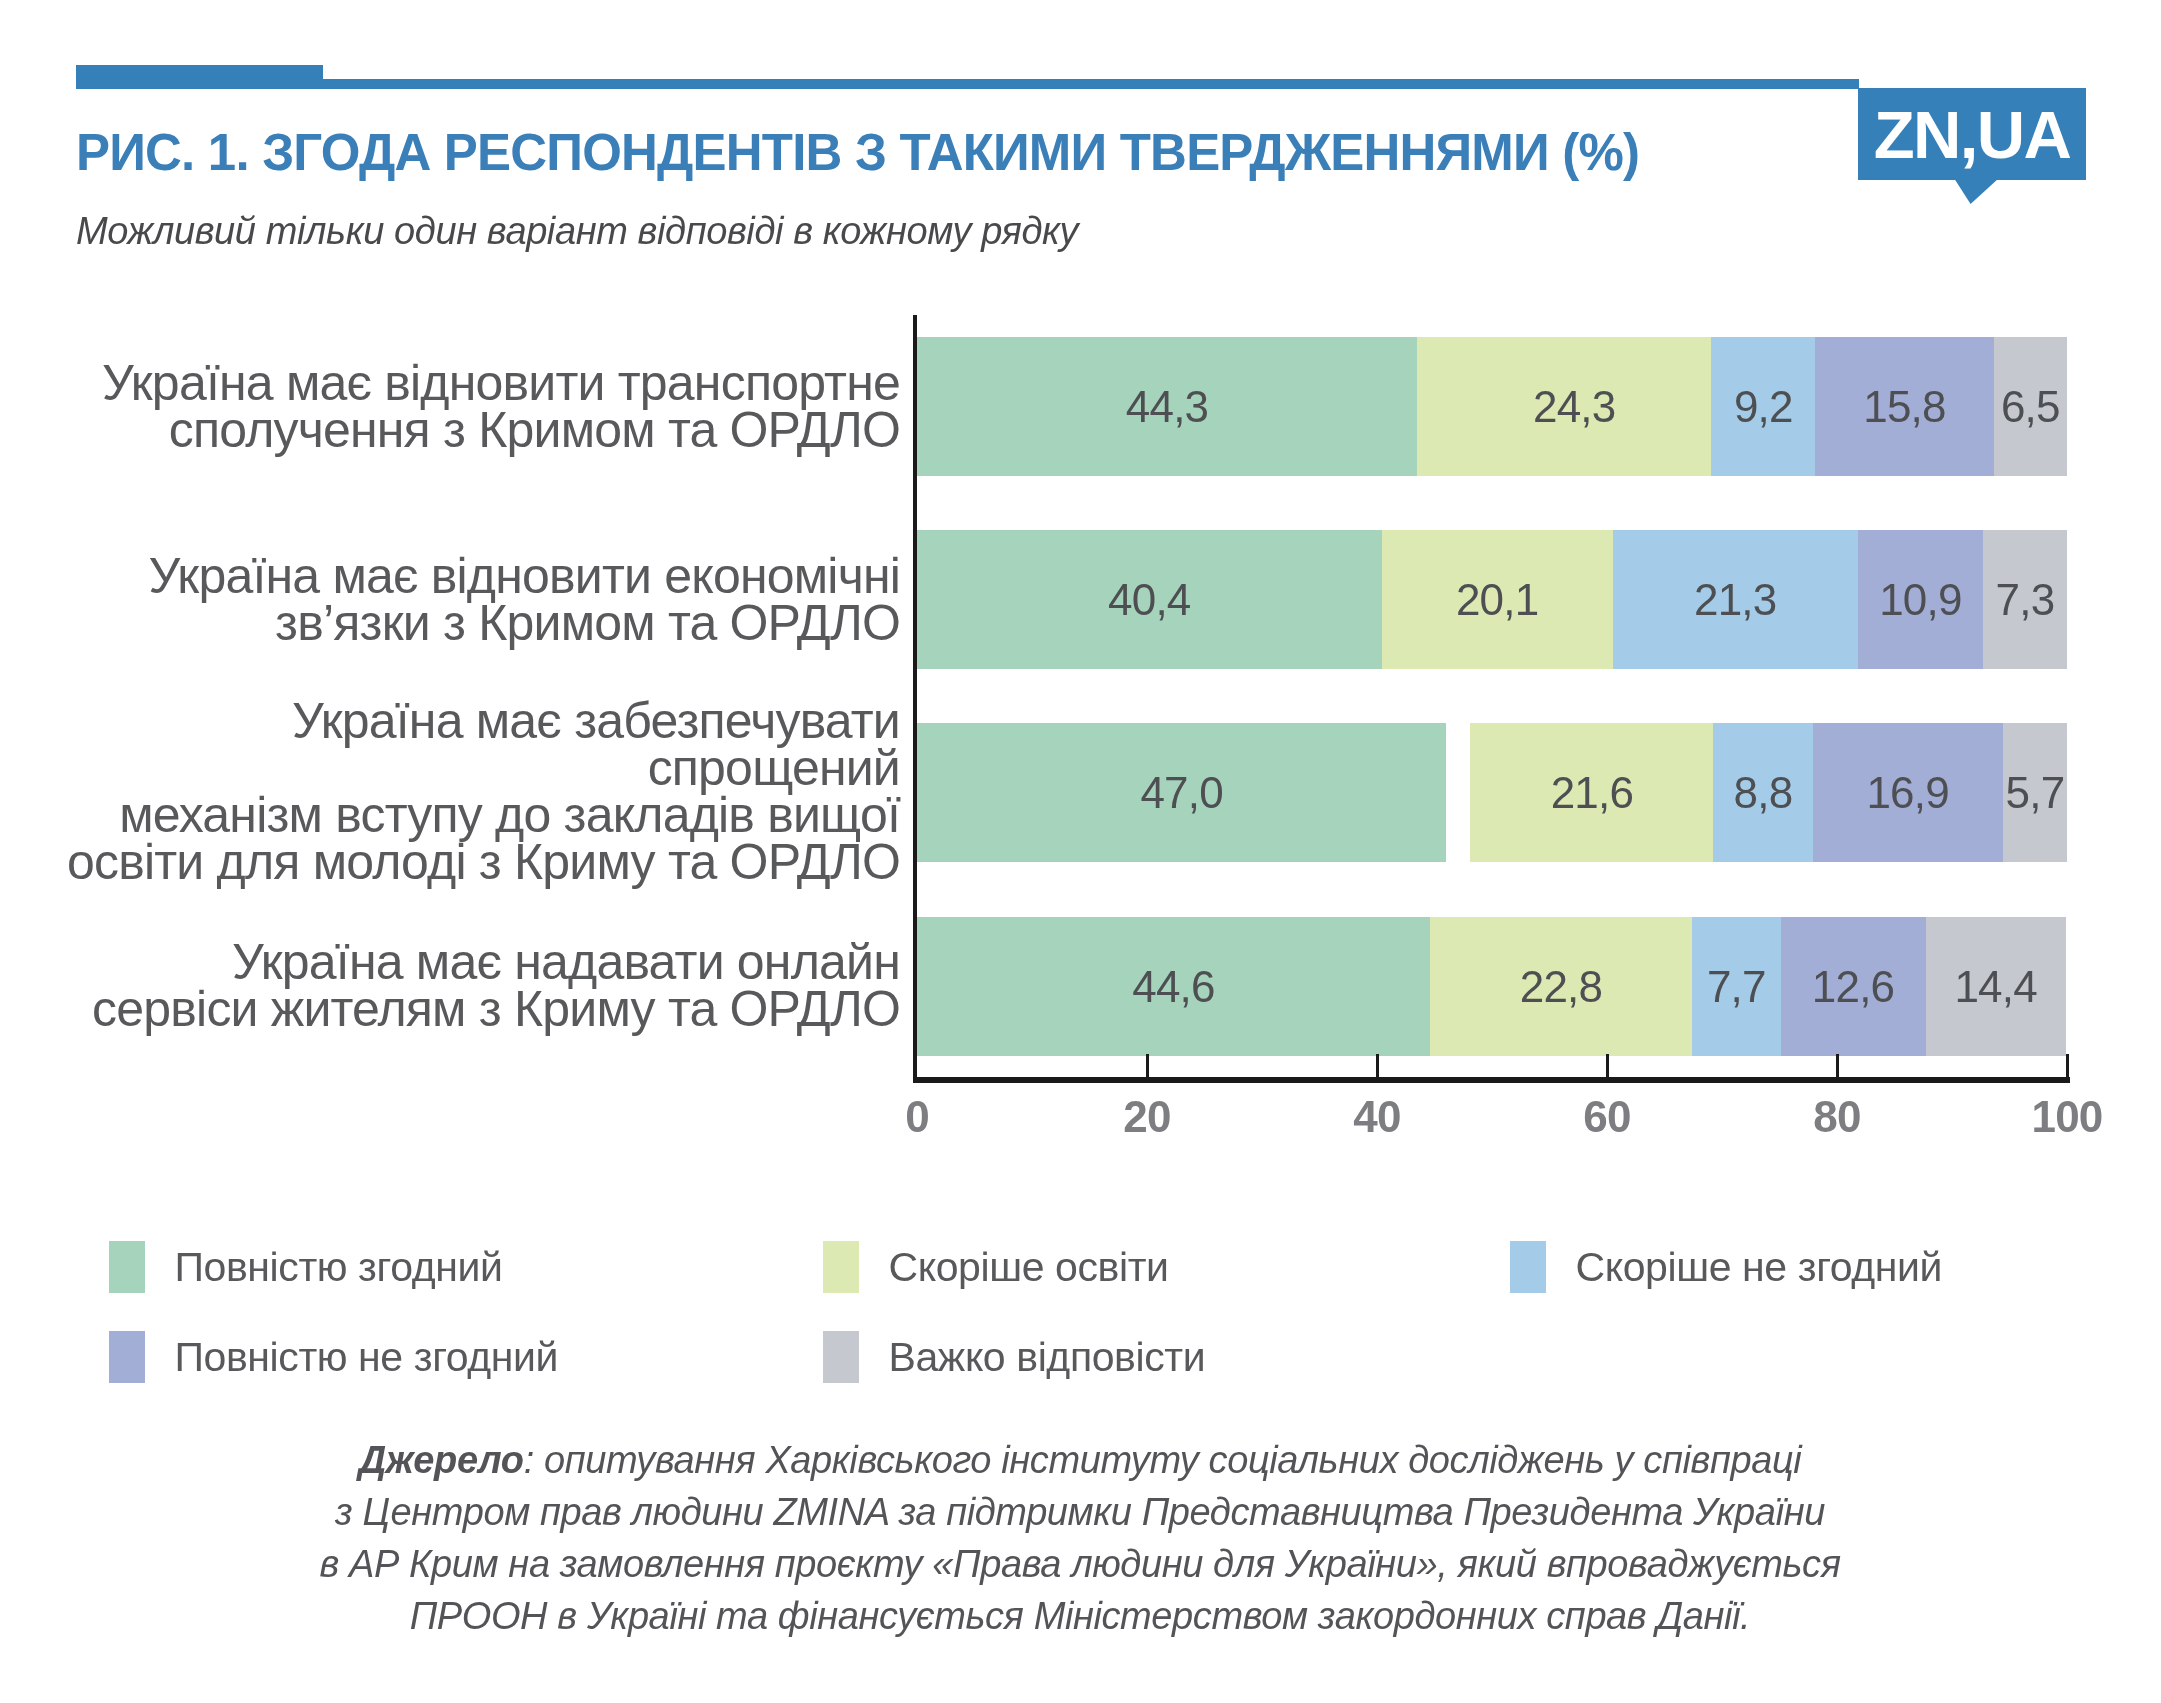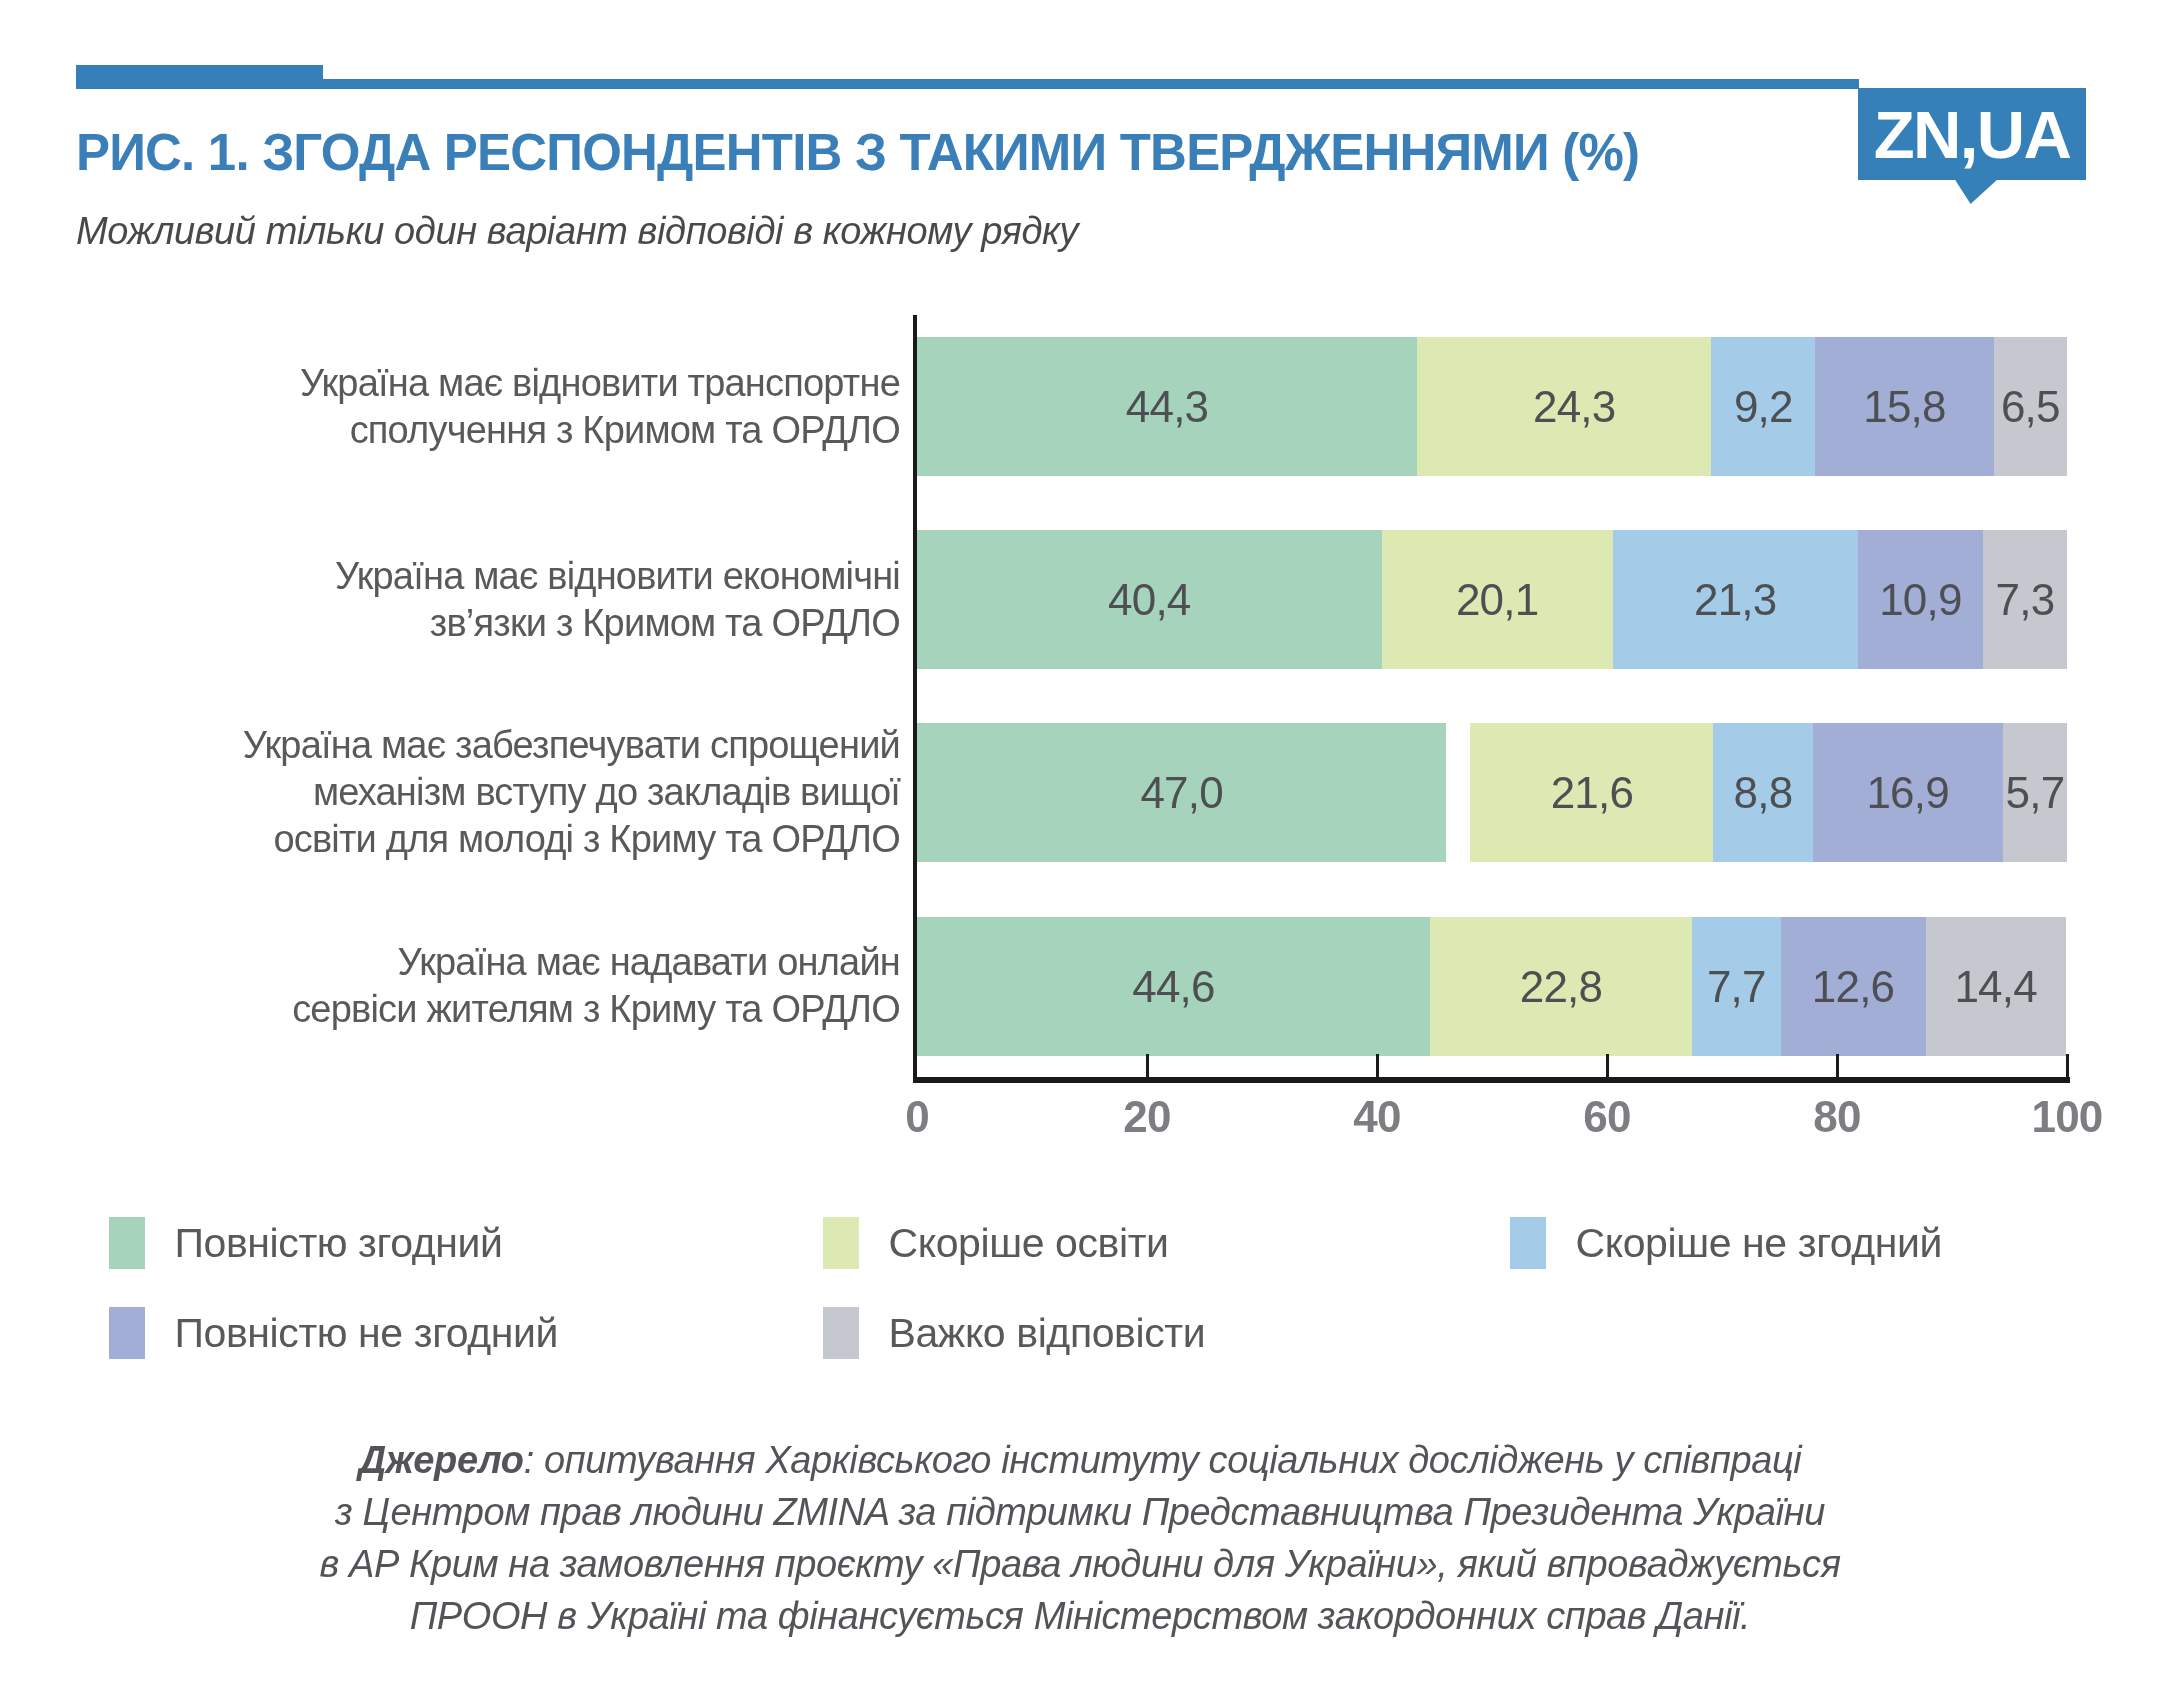--- a/index.html
+++ b/index.html
@@ -23,28 +23,28 @@
               clip-path:polygon(8% 0, 100% 0, 42% 100%); }
 
   
   .axis-y{ position:absolute; left:913px; top:315px; width:4.1px; height:768px; background:#1a1a1a; }
   .axis-x{ position:absolute; left:913px; top:1077px; width:1157px; height:5.7px; background:#1a1a1a; }
   .tick{ position:absolute; top:1054px; width:3.3px; height:24.6px; background:#1a1a1a; }
   .tick-label{ position:absolute; top:1092px; transform:translateX(-50%); font-size:44px; font-weight:bold;
                color:#7c7e81; letter-spacing:-0.8px; }
 
   .cat-label{ position:absolute; left:49px; width:851px; transform:translateY(-50%); text-align:right;
-              font-size:38px; line-height:47px; color:#58595b; letter-spacing:-0.8px; }
+              font-size:50px; line-height:47px; color:#58595b; letter-spacing:-0.8px; }
 
   .bar{ position:absolute; left:917px; width:1150px; height:139px; display:flex; overflow:visible;border-radius:26px; }
   .seg{ height:100%; display:flex; align-items:center; justify-content:center; }
   .seg-val{ font-size:44px; color:#4d4f52; letter-spacing:-0.8px; white-space:nowrap; }
 
   
-  .legend-item{ position:absolute; display:flex; align-items:center; gap:29.5px; }
+  .legend-item{ position:absolute; display:flex; align-items:center; gap:29.5px;margin-top:24px; }
   .legend-swatch{ width:36px; height:52px; flex:0 0 auto; }
   .legend-label{ font-size:41px; color:#58595b; letter-spacing:-0.4px; white-space:nowrap; }
 
   
   .source{ position:absolute; left:98px; top:1434px; width:1964px; text-align:center;
            font-size:38px; line-height:52px; font-style:italic; color:#525457; letter-spacing:-0.4px; }
   .source .bold{ font-weight:bold; }
 </style>
 </head>
 <body>

